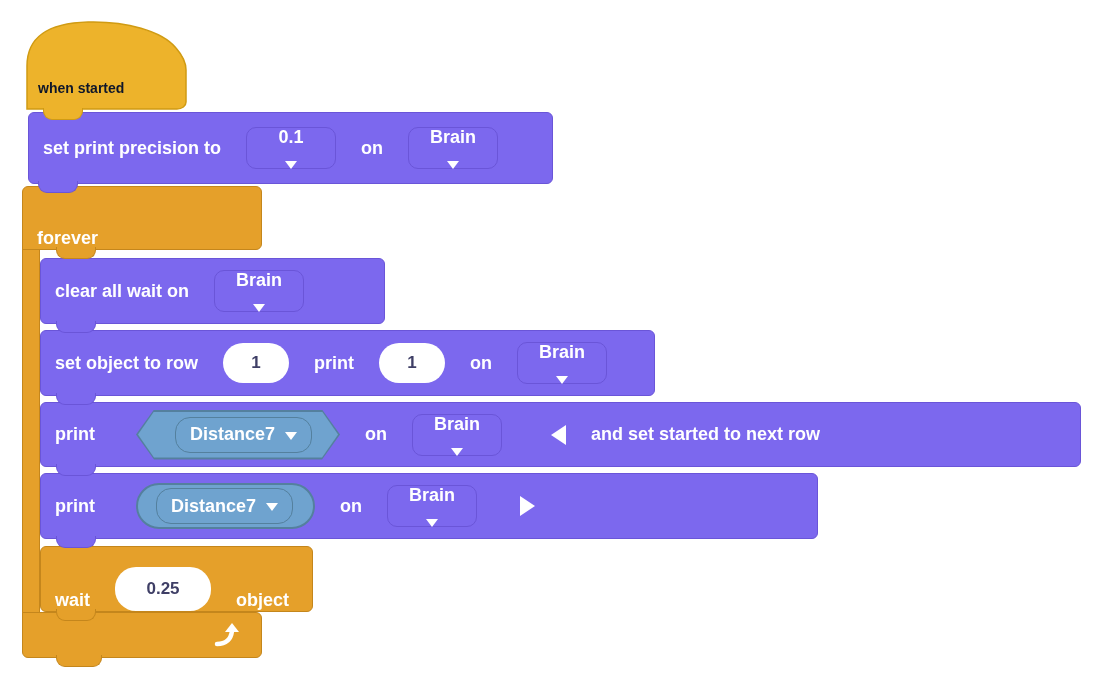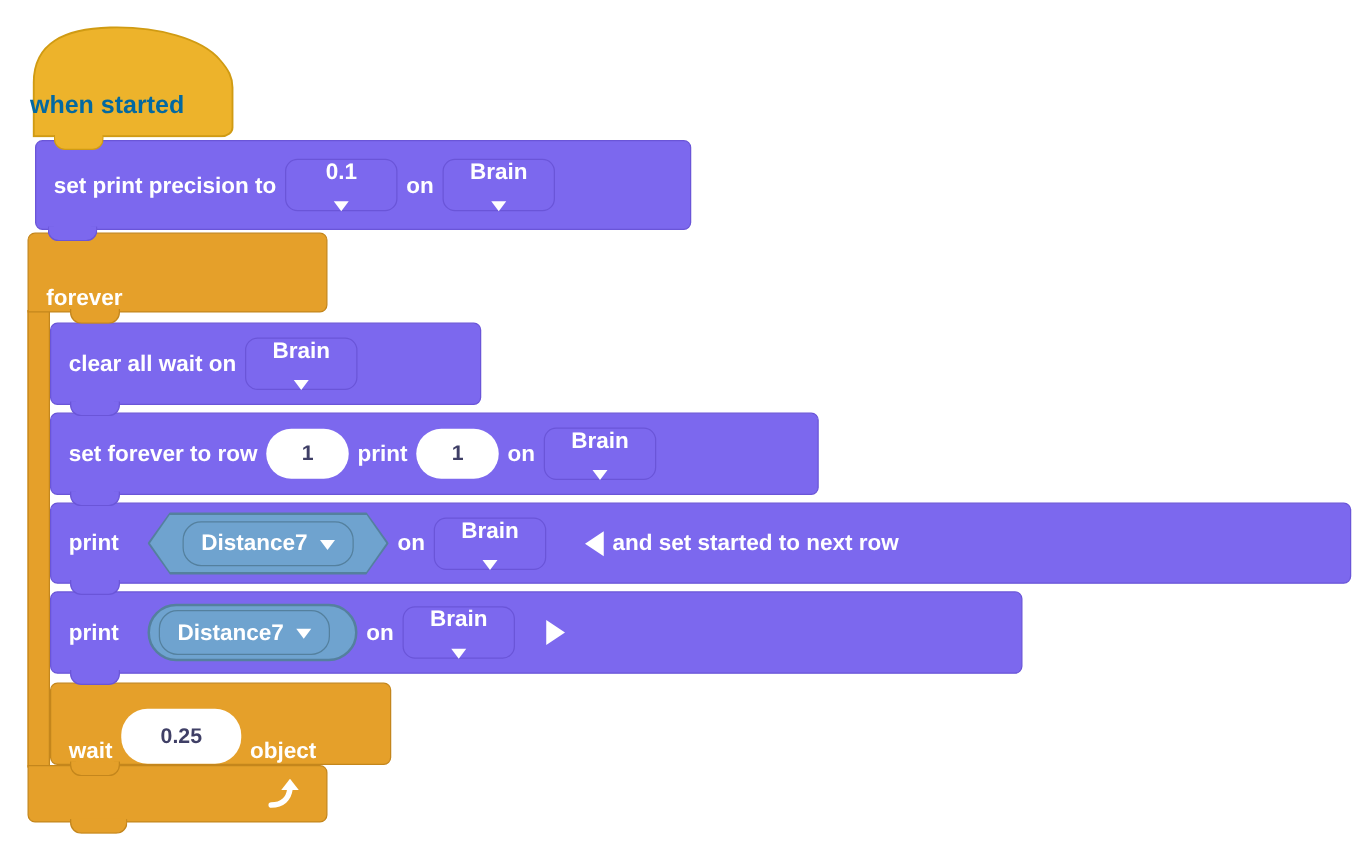--- a/index.html
+++ b/index.html
@@ -2,41 +2,41 @@
 <html style="--hat: #EDB32B; --hat_border: #D09B13; --control: #E5A02A; --control_border: #C4861C; --stack: #7C68EE; --stack_border: #6A55D8; --sensor: #6FA3CF; --sensor_border: #54809E; --input_text: #3F3F66;"><head>
 <meta charset="utf-8">
 <style>
   html,body{margin:0;padding:0;background:#fff;}
   #stage{
     position:relative;width:1095px;height:688px;background:#ffffff;overflow:hidden;
     font-family:"Liberation Sans",sans-serif;font-weight:bold;
   }
   .block{
     position:absolute;box-sizing:border-box;display:flex;align-items:center;
-    color:#fff;font-size:18px;padding:0 16px 0 14px;gap:7px;white-space:nowrap;
+    color:#fff;font-size:18px;padding:0 16px 0 14px;gap:25px;white-space:nowrap;
   }
   .stackb{background:var(--stack);border:1px solid var(--stack_border);border-radius:6px;}
   .ctrlb{background:var(--control);border:1px solid var(--control_border);align-items:flex-end;}
   
   .bump{
     position:absolute;bottom:-10px;height:11px;width:38px;
     background:inherit;border:1px solid;border-top:none;border-color:inherit;
     border-radius:0 0 9px 9px;
   }
   
   .pdd{
     display:inline-flex;align-items:center;justify-content:center;gap:11px;
     height:42px;min-width:90px;padding:0 14px;box-sizing:border-box;
     border:1.5px solid var(--stack_border);border-radius:10px;cursor:pointer;flex-direction:column;
   }
   
   .sdd{
     display:inline-flex;align-items:center;gap:10px;
     height:36px;padding:0 14px;box-sizing:border-box;background:var(--sensor);
-    border:1.5px solid var(--sensor_border);border-radius:15px;cursor:pointer;
+    border:1.5px solid var(--sensor_border);border-radius:15px;cursor:pointer;margin-left:11px;
   }
   .caret{
     width:0;height:0;border-left:6px solid transparent;border-right:6px solid transparent;
     border-top:8px solid #fff;margin-top:2px;
   }
   .num{
     display:inline-flex;align-items:center;justify-content:center;
     background:#fff;color:var(--input_text);border-radius:20px;
     height:40px;min-width:46px;padding:0 10px;font-size:17px;cursor:text;
   }
@@ -63,21 +63,21 @@
 </style>
 </head>
 <body>
 
 <div id="stage">
 
   <div style="position:absolute;left:22px;top:18px;width:170px;height:92px;z-index:10;background:transparent;">
     <svg width="170" height="92" viewBox="0 0 170 92" style="position:absolute;left:0;top:0;">
       <path d="M5 91 V48 C5 16 30 5 66 4 C104 3 140 13 154 30 C161 38 164 44 164 52 V84 C164 88 160 91 155 91 Z" fill="#EDB32B" stroke="#D09B13" stroke-width="1.5"></path>
     </svg>
-    <span class="lbl" style="position:absolute;left:2px;bottom:14px;color:#0369a1;font-size:20px;">when started</span>
+    <span class="lbl" style="position:absolute;left:16px;bottom:14px;color:#0f172a;font-size:14px;">when started</span>
     <span class="bump" style="left:21px;background:var(--hat);border-color:var(--hat_border);"></span>
   </div>
 
   <div class="block stackb" style="left:28px;top:112px;width:525px;height:72px;z-index:9;">
     <span class="lbl">set print precision to</span>
     <span class="pdd">
       <span>0.1</span>
       <span class="caret"></span>
     </span>
     <span class="lbl">on</span>
@@ -108,21 +108,21 @@
   <div class="block stackb" style="left:40px;top:258px;width:345px;height:66px;z-index:7;">
     <span class="lbl">clear all wait on</span>
     <span class="pdd">
       <span>Brain</span>
       <span class="caret"></span>
     </span>
     <span class="bump" style="left:15px;"></span>
   </div>
 
   <div class="block stackb" style="left:40px;top:330px;width:615px;height:66px;z-index:6;">
-    <span class="lbl">set forever to row</span>
+    <span class="lbl">set object to row</span>
     <span class="num">1</span>
     <span class="lbl">print</span>
     <span class="num">1</span>
     <span class="lbl">on</span>
     <span class="pdd">
       <span>Brain</span>
       <span class="caret"></span>
     </span>
     <span class="bump" style="left:15px;"></span>
   </div>

